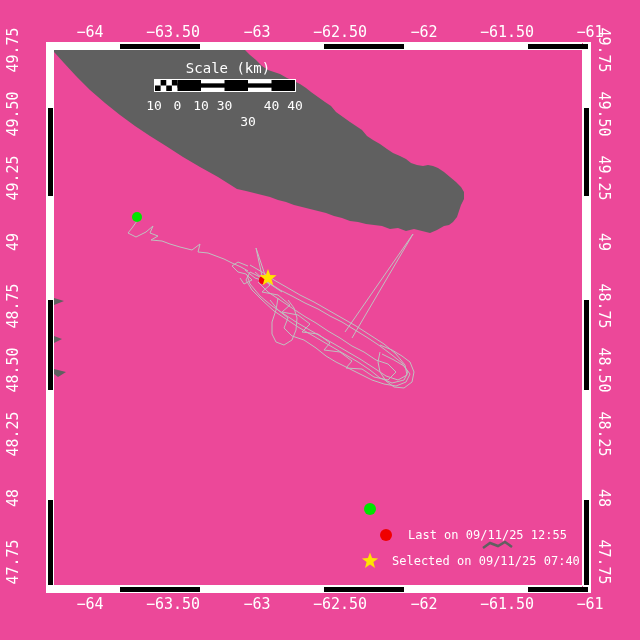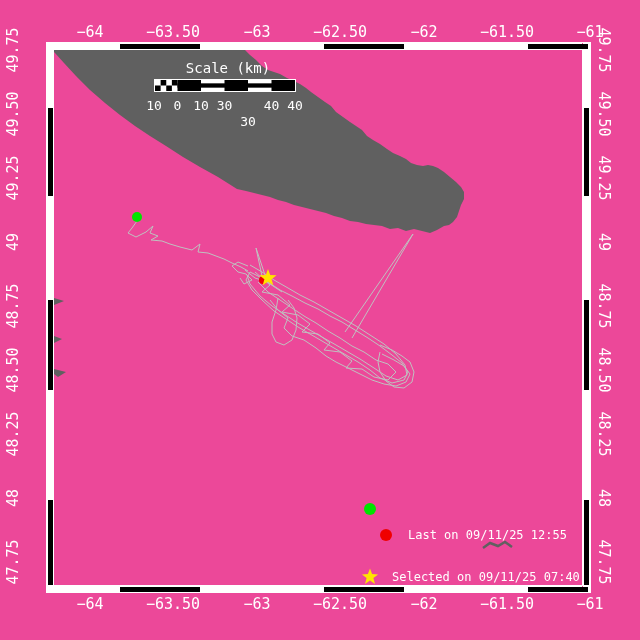--- a/index.html
+++ b/index.html
@@ -132,20 +132,20 @@
         <span class="legend-marker"><svg width="20" height="20">
             <circle cx="10" cy="10" r="6" fill="#00e400"></circle>
           </svg></span>
       </div>
       <div class="legend-row" style="top: 525px; left: 16px; width: 515px;">
         <span class="legend-marker"><svg width="20" height="20">
             <circle cx="10" cy="10" r="6" fill="#f00000"></circle>
           </svg></span>
         <span class="legend-text">Last on 09/11/25 12:55</span>
       </div>
-      <div class="legend-row" style="top: 551px; left: 0px; width: 640px; margin-top: 16px;">
+      <div class="legend-row" style="top: 551px; left: 0px; width: 640px;">
         <span class="legend-marker"><svg width="20" height="20">
             <polygon points="10.0,1.5 12.1,7.1 18.1,7.4 13.4,11.1 15.0,16.9 10.0,13.6 5.0,16.9 6.6,11.1 1.9,7.4 7.9,7.1" fill="#ffe400"></polygon>
           </svg></span>
         <span class="legend-text">Selected on 09/11/25 07:40</span>
       </div>
     </div>
 </div>
 
 </body></html>

